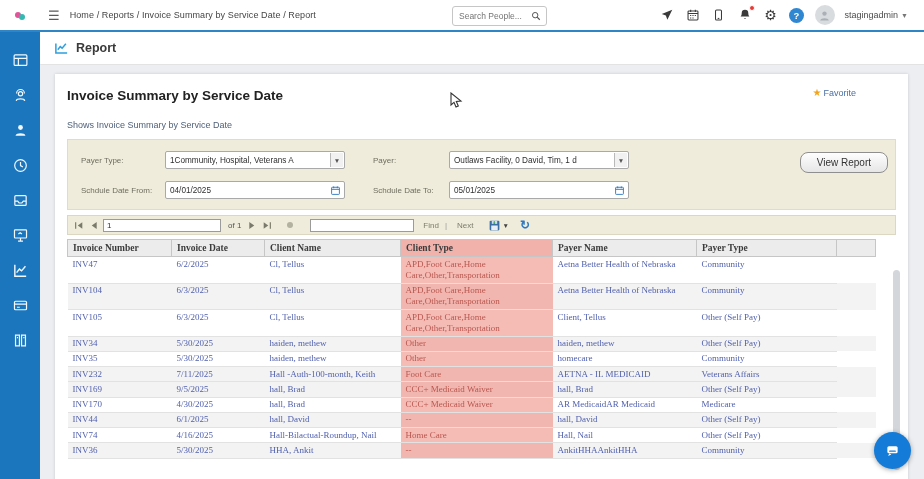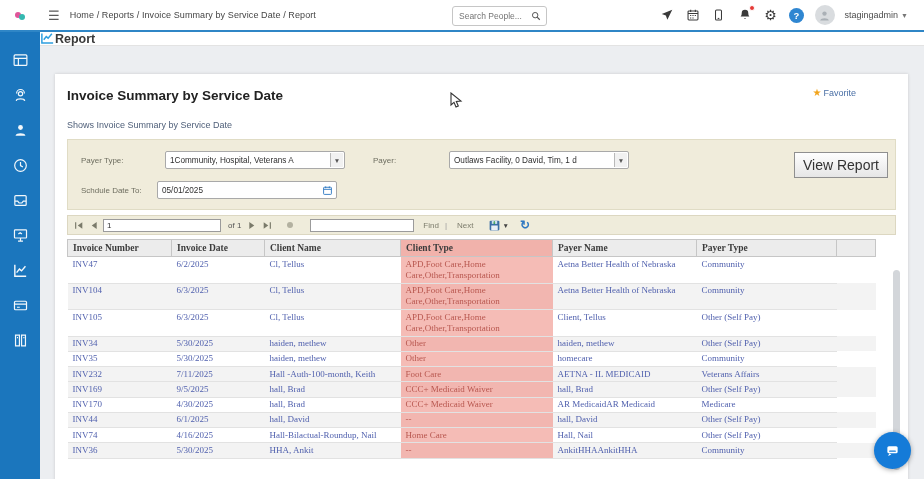--- a/index.html
+++ b/index.html
@@ -23,42 +23,42 @@
   .uname{font-size:9px;color:#4d4d4d;display:flex;align-items:center;gap:3px;cursor:pointer}
   .chev{font-size:7px;color:#777}
 
   
   .sidebar{position:absolute;top:32px;left:0;bottom:0;width:40px;background:#1b76bd;display:flex;flex-direction:column;align-items:center;padding-top:20px;gap:18px;z-index:5}
   .sic{width:17px;height:17px;opacity:.95;cursor:pointer}
   .sic svg{width:100%;height:100%}
 
   
   .main{position:absolute;top:32px;left:40px;right:0;bottom:0;background:#eceef1;overflow:hidden}
-  .strip{height:14px;background:#fff;border-bottom:1px solid #e3e3e3;display:flex;align-items:center;}
+  .strip{height:33px;background:#fff;border-bottom:1px solid #e3e3e3;display:flex;align-items:center;gap:7px;padding-left:14px}
   .strip-title{font-size:12.5px;font-weight:bold;color:#3a3a3a}
 
   .card{position:absolute;top:42px;left:15px;right:16px;bottom:-30px;background:#fff;box-shadow:0 0 3px rgba(0,0,0,.15);padding:0 12px}
   .r-title{padding-top:14px;font-size:13.5px;font-weight:bold;color:#222}
   .r-sub{margin-top:17px;font-size:9px;color:#50607a}
   .favorite{position:absolute;top:13px;right:52px;font-size:9px;color:#4a6fa5;display:flex;align-items:center;gap:2px;cursor:pointer}
   .star{color:#f2a41c;font-size:10px}
 
   
   .fpanel{margin-top:9px;background:#f0ecdb;border:1px solid #e0dcc5;position:relative;padding:8px 7px 1px}
   .f-row{display:flex;align-items:center;margin-bottom:6px}
   .pair{display:flex;align-items:center;padding:3px 6px;border-radius:2px}
   .pair.left{width:292px}
   .pair.hl{background:#f0b2ab}
   .lbl{font-size:8px;color:#6e6e60;width:84px;flex:none}
   .lbl.r{width:76px}
   .fld{width:180px;height:18px;border:1px solid #a9a9a9;border-radius:2px;background:#fff;font-size:8.2px;color:#2f2f2f;display:flex;align-items:center;padding-left:4px;position:relative;white-space:nowrap;overflow:hidden;cursor:pointer}
   .fld .txt{overflow:hidden;text-overflow:clip;white-space:nowrap;padding-right:14px}
   .dd{position:absolute;right:1px;top:1px;bottom:1px;width:13px;background:#f1f1f1;border-left:1px solid #b9b9b9;display:flex;align-items:center;justify-content:center;font-size:6.5px;color:#555}
   .cal{position:absolute;right:3px;top:3px}
-  .viewbtn{position:absolute;top:12px;right:7px;font-size:14px;color:#333;background:linear-gradient(#fefefe,#e6e6e6);border:1px solid #8f8f8f;border-radius:0;padding:4px 8px;cursor:pointer;font-family:inherit}
+  .viewbtn{position:absolute;top:12px;right:7px;font-size:10px;color:#333;background:linear-gradient(#fefefe,#e6e6e6);border:1px solid #8f8f8f;border-radius:8px;padding:4px 16px;cursor:pointer;font-family:inherit}
 
   
   .rtoolbar{margin-top:5px;background:#efecdb;border:1px solid #dcd7c1;height:20px;display:flex;align-items:center;padding:0 6px;gap:5px}
   .nav-g{display:flex;align-items:center;gap:6px}
   .nav-ic{cursor:pointer;display:flex}
   .pg-in{width:118px;height:13px;border:1px solid #9b9b9b;font-size:8px;padding:0 3px;color:#333;font-family:inherit}
   .of{font-size:8px;color:#555;margin:0 2px}
   .zoomdot{width:6px;height:6px;border-radius:50%;background:#b3b1a0;margin-left:10px;cursor:pointer}
   .find-in{width:104px;height:13px;border:1px solid #9b9b9b;margin-left:12px;font-size:8px;padding:0 3px;font-family:inherit}
   .lnk{font-size:8px;color:#7d7d6d;cursor:pointer;margin-left:4px}
@@ -211,20 +211,30 @@
         </div>
         <div class="pair">
           <span class="lbl r">Payer:</span>
           <span class="fld">
               <span class="txt">Outlaws Facility, 0 David, Tim, 1 d</span>
               <span class="dd">▼</span>
             </span>
         </div>
       </div>
       <div class="f-row">
+        <div class="pair left">
+          <span class="lbl">Schdule Date From:</span>
+          <span class="fld">
+              <span class="txt">04/01/2025</span>
+            <svg class="cal" width="11" height="11" viewBox="0 0 24 24" fill="none" stroke="#2e78c2" stroke-width="2">
+                <rect x="3.5" y="5" width="17" height="15.5" rx="1.5"></rect>
+                <path d="M3.5 9.5h17M8 3v4M16 3v4"></path>
+              </svg>
+          </span>
+        </div>
         <div class="pair">
           <span class="lbl r">Schdule Date To:</span>
           <span class="fld">
               <span class="txt">05/01/2025</span>
             <svg class="cal" width="11" height="11" viewBox="0 0 24 24" fill="none" stroke="#2e78c2" stroke-width="2">
                 <rect x="3.5" y="5" width="17" height="15.5" rx="1.5"></rect>
                 <path d="M3.5 9.5h17M8 3v4M16 3v4"></path>
               </svg>
           </span>
         </div>

